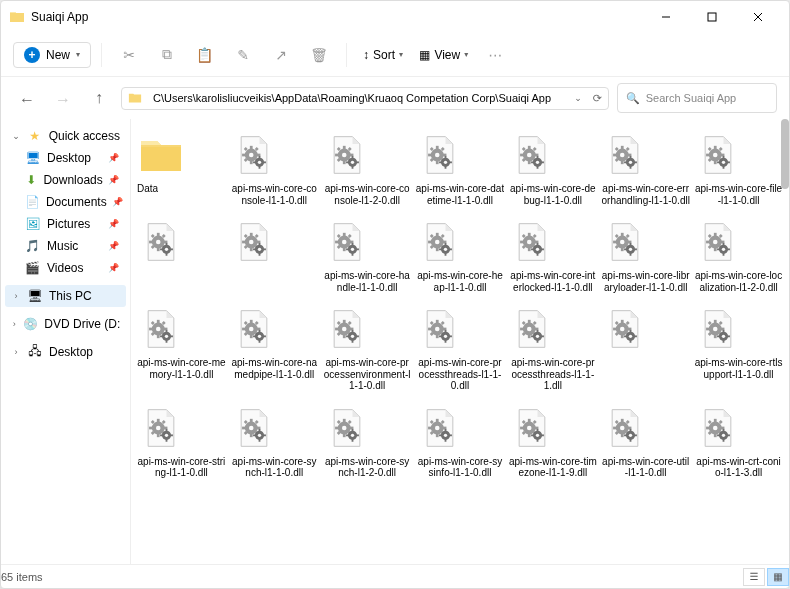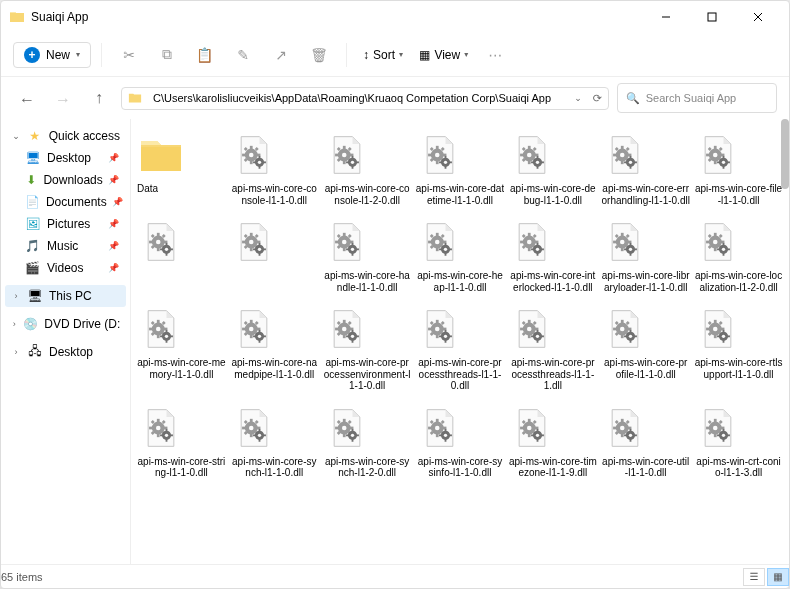--- a/index.html
+++ b/index.html
@@ -737,21 +737,20 @@
                 <circle cx="30" cy="32" r="5" fill="#707070"></circle>
                 <circle cx="30" cy="32" r="1.8" fill="#fafafa"></circle>
                 <g fill="#707070">
                   <rect x="29" y="25" width="2" height="3"></rect>
                   <rect x="29" y="36" width="2" height="3"></rect>
                   <rect x="23" y="31" width="3" height="2"></rect>
                   <rect x="34" y="31" width="3" height="2"></rect>
                 </g>
               </svg>
             </div>
-            <div class="item-label">api-ms-win-core-profile-l1-1-0.dll</div>
           </div>
           <div class="item">
             <div class="item-ico">
               <svg viewBox="0 0 48 48" width="44" height="44">
                 <path fill="#fafafa" stroke="#c0c0c0" d="M10 4h20l8 8v32H10z"></path>
                 <path fill="#e8e8e8" d="M30 4v8h8z"></path>
                 <circle cx="21" cy="24" r="7" fill="#9a9a9a"></circle>
                 <circle cx="21" cy="24" r="2.5" fill="#fafafa"></circle>
                 <g fill="#9a9a9a">
                   <rect x="19.5" y="14" width="3" height="4"></rect>

